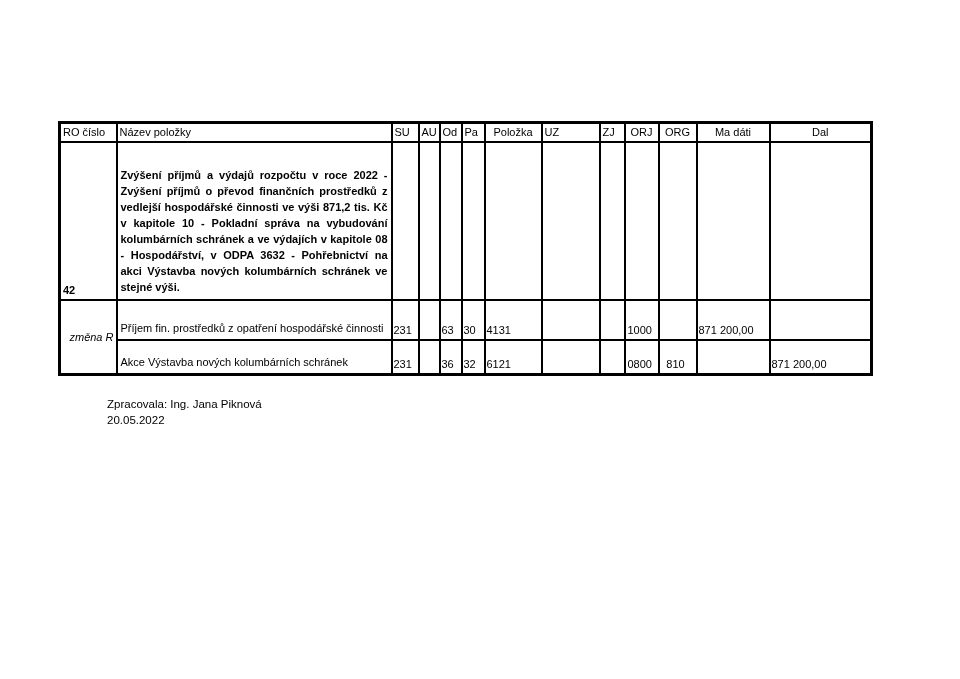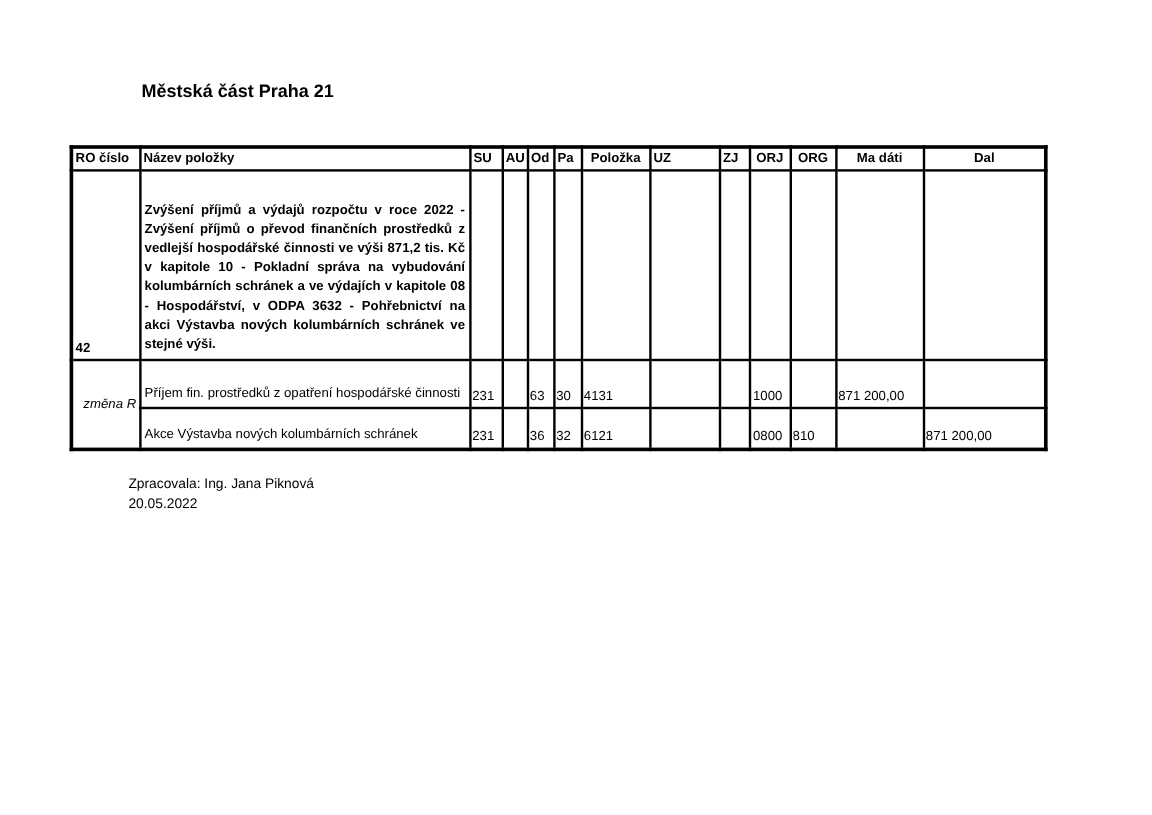--- a/index.html
+++ b/index.html
@@ -28,21 +28,21 @@
     table-layout: fixed;
     border: 3px solid #000000;
   }
   .budget th, .budget td {
     border: 2px solid #000000;
     font-size: 11px;
     padding: 1px 2px;
     overflow: hidden;
   }
   .budget th {
-    font-weight: bold;
+    font-weight: normal;
     text-align: left;
     white-space: nowrap;
     vertical-align: middle;
     padding: 1px 2px;
   }
   .budget th.c { text-align: center; }
   tr.header-row   { height: 19px; }
   tr.row-main     { height: 158px; }
   tr.row-detail-1 { height: 40px; }
   tr.row-detail-2 { height: 28px; }
@@ -79,39 +79,38 @@
     white-space: nowrap;
   }
   td.num-left {
     text-align: left;
     vertical-align: bottom;
     padding: 1px 1px 3px 2px;
     white-space: nowrap;
     margin-left: 20px;
   }
   td.num-right-pad {
-    text-align: left;
+    text-align: center;
     vertical-align: bottom;
     padding: 17px 5px 3px 1px;
     white-space: nowrap;
     border-radius: 10px;
   }
   .doc-footer {
     position: absolute;
     left: 107px; top: 396px;
     font-size: 11.5px;
     line-height: 16px;
     white-space: nowrap;
   }
 </style>
 </head>
 <body>
 
 <div class="doc-titles">
-  <div>Městská část Praha 21</div>
 </div>
 
 <table class="budget">
   <colgroup>
     <col style="width:57px">
     <col style="width:275px">
     <col style="width:27px">
     <col style="width:21px">
     <col style="width:22px">
     <col style="width:23px">

